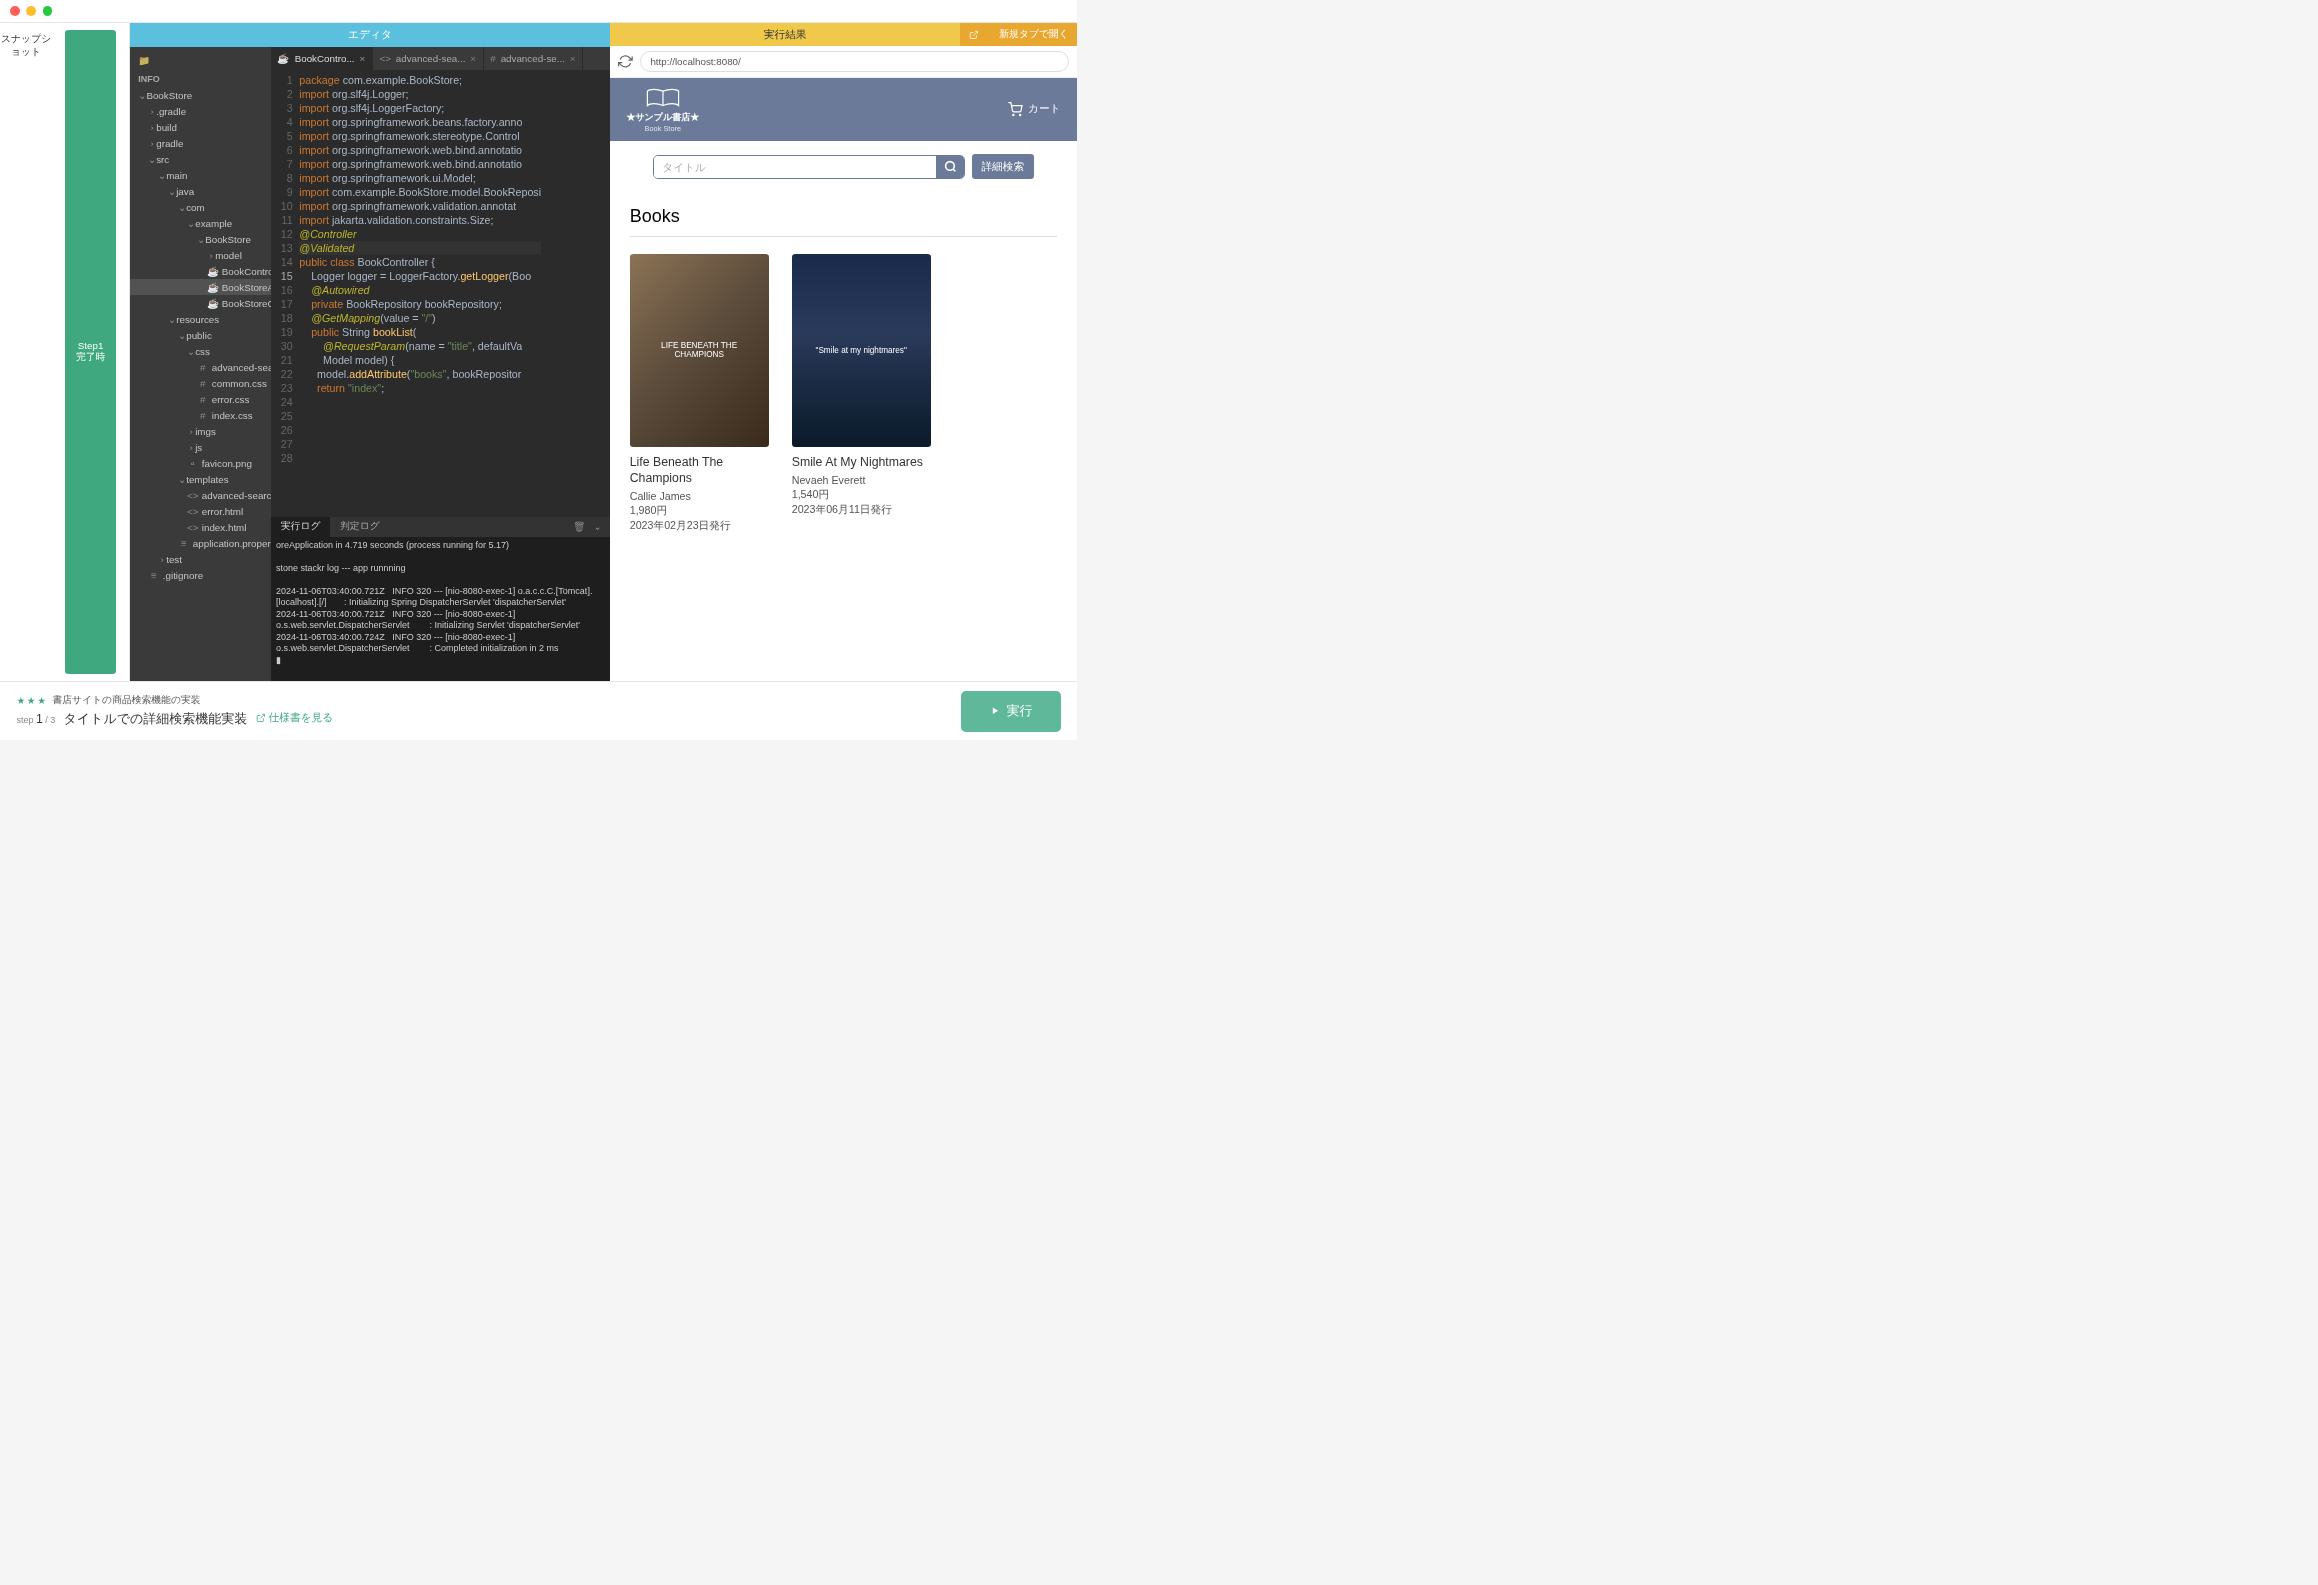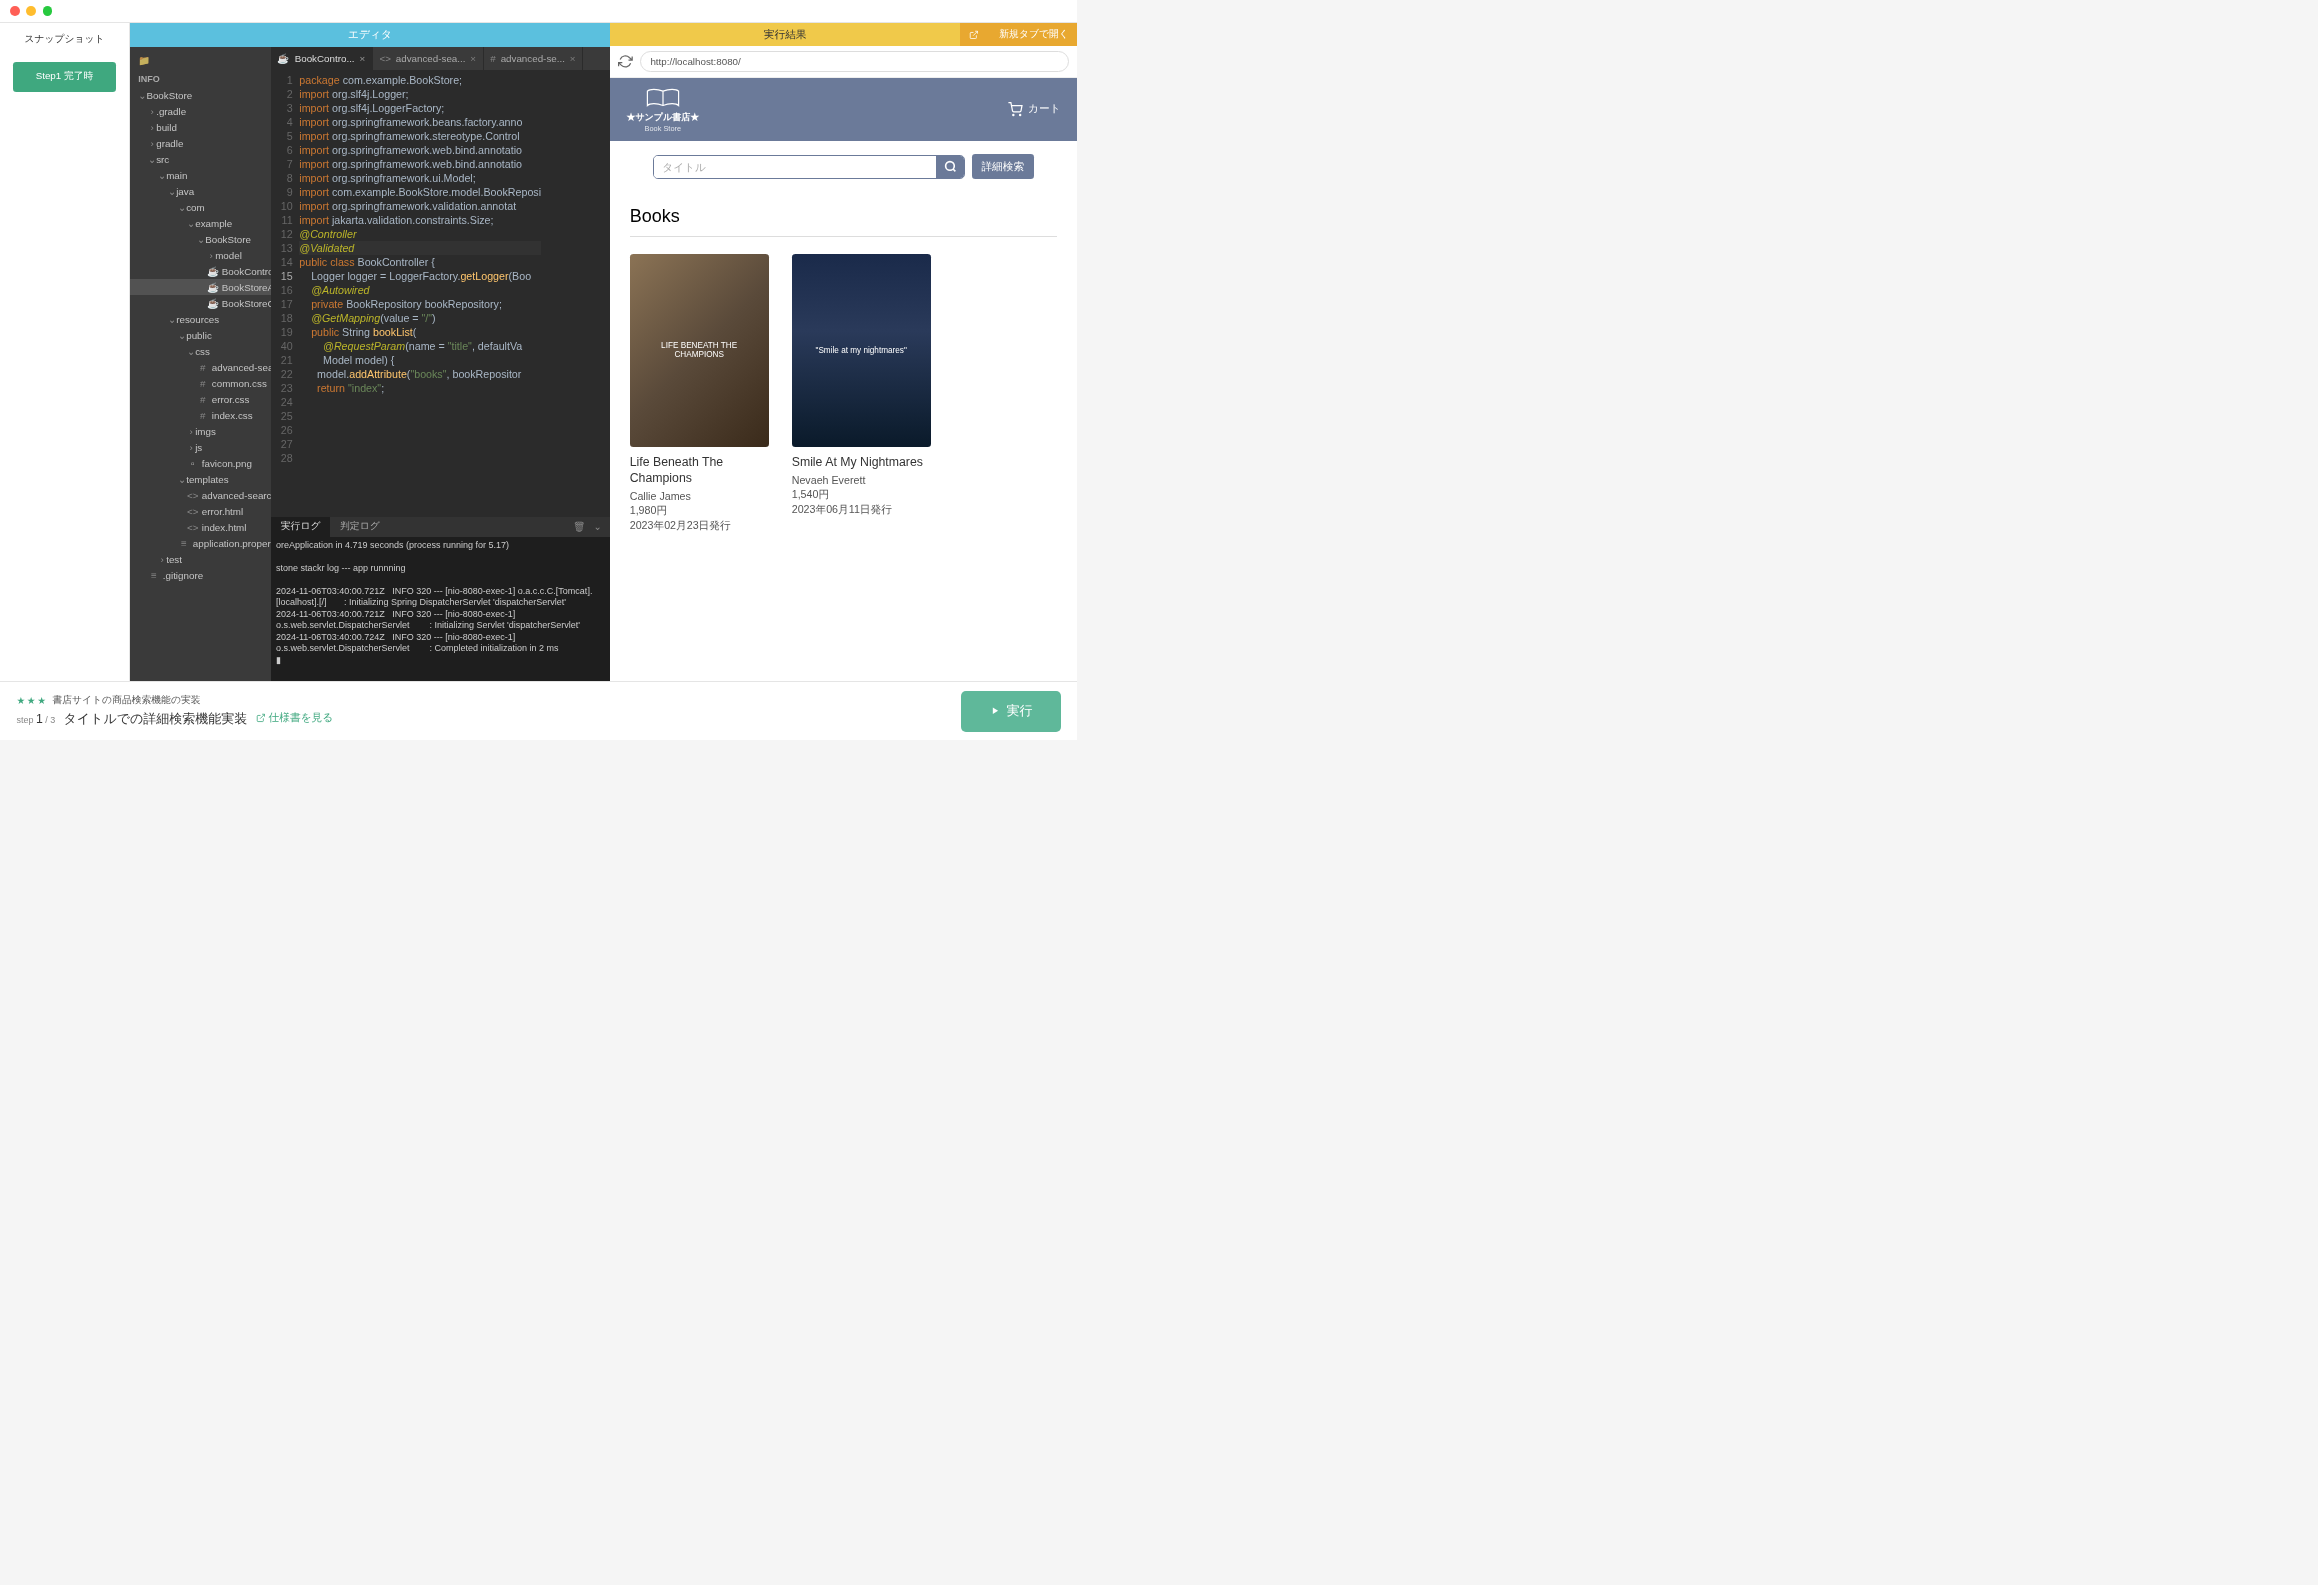--- a/index.html
+++ b/index.html
@@ -1,21 +1,21 @@
 <!DOCTYPE html>
 <html style="font-size:13px"><head>
 <meta charset="utf-8">
 <style>
 *{margin:0;padding:0;box-sizing:border-box;font-family:-apple-system,BlinkMacSystemFont,"Segoe UI",sans-serif}
 body{background:#f5f5f5;width:1077px;height:740px;overflow:hidden;display:flex;flex-direction:column}
 .win-chrome{height:23px;background:#fff;display:flex;align-items:center;padding:0 9.8px;gap:6.6px;border-bottom:0.8px solid #e5e5e5}
 .dot{width:9.8px;height:9.8px;border-radius:50%}
 .dot.r{background:#ff5f56}.dot.y{background:#ffbd2e}.dot.g{background:#27c93f}
 .main-area{display:flex;flex:1;overflow:hidden}
-.snapshot-panel{width:130px;background:#fff;border-right:0.8px solid #e5e5e5;display:flex;flex-direction:column}
+.snapshot-panel{width:130px;background:#fff;border-right:0.8px solid #e5e5e5;display:flex;flex-direction:row}
 .snapshot-title{font-size:9.8px;padding:9.8px 0;text-align:center;color:#333}
 .step-btn{margin:6.6px 13px;background:#3fa87f;color:#fff;font-size:9.8px;padding:8.2px 6.6px;border-radius:3.3px;border:none;text-align:center;cursor:pointer}
 .editor-panel{flex:1;display:flex;flex-direction:column;background:#2b2b2b;min-width:0}
 .editor-header{background:#5bc0de;color:#fff;text-align:center;font-size:10.7px;padding:4.9px 0}
 .editor-body{display:flex;flex:1;min-height:0}
 .file-tree{width:141px;background:#3a3a3a;color:#c5c5c5;font-size:9.8px;overflow-y:auto;padding:3.3px 0}
 .file-tree-top{padding:4.9px 8.2px}
 .folder-icon{opacity:.7}
 .files-label{padding:3.3px 8.2px;font-weight:bold;color:#aaa;font-size:9px}
 .tree-item{padding:2.5px 4.9px;white-space:nowrap;overflow:hidden;cursor:pointer}
@@ -170,21 +170,21 @@
               <div>10</div>
               <div>11</div>
               <div>12</div>
               <div>13</div>
               <div>14</div>
               <div class="cur">15</div>
               <div>16</div>
               <div>17</div>
               <div>18</div>
               <div>19</div>
-              <div>40</div>
+              <div>30</div>
               <div>21</div>
               <div>22</div>
               <div>23</div>
               <div>24</div>
               <div>25</div>
               <div>26</div>
               <div>27</div>
               <div>28</div>
             </div>
           <div class="code-lines" id="code-lines"><div><span class="kw">package</span> com.example.BookStore;</div><div></div><div><span class="kw">import</span> org.slf4j.Logger;</div><div><span class="kw">import</span> org.slf4j.LoggerFactory;</div><div><span class="kw">import</span> org.springframework.beans.factory.anno</div><div><span class="kw">import</span> org.springframework.stereotype.Control</div><div><span class="kw">import</span> org.springframework.web.bind.annotatio</div><div><span class="kw">import</span> org.springframework.web.bind.annotatio</div><div><span class="kw">import</span> org.springframework.ui.Model;</div><div><span class="kw">import</span> com.example.BookStore.model.BookReposi</div><div><span class="kw">import</span> org.springframework.validation.annotat</div><div><span class="kw">import</span> jakarta.validation.constraints.Size;</div><div></div><div><span class="ann">@Controller</span></div><div style="background:#323232"><span class="ann">@Validated</span></div><div><span class="kw">public</span> <span class="kw">class</span> BookController {</div><div></div><div>    Logger logger = LoggerFactory.<span class="fn">getLogger</span>(Boo</div><div></div><div>    <span class="ann">@Autowired</span></div><div>    <span class="kw">private</span> BookRepository bookRepository;</div><div></div><div>    <span class="ann">@GetMapping</span>(value = <span class="str">"/"</span>)</div><div>    <span class="kw">public</span> String <span class="fn">bookList</span>(</div><div>        <span class="ann">@RequestParam</span>(name = <span class="str">"title"</span>, defaultVa</div><div>        Model model) {</div><div>      model.<span class="fn">addAttribute</span>(<span class="str">"books"</span>, bookRepositor</div><div>      <span class="kw">return</span> <span class="str">"index"</span>;</div></div>

